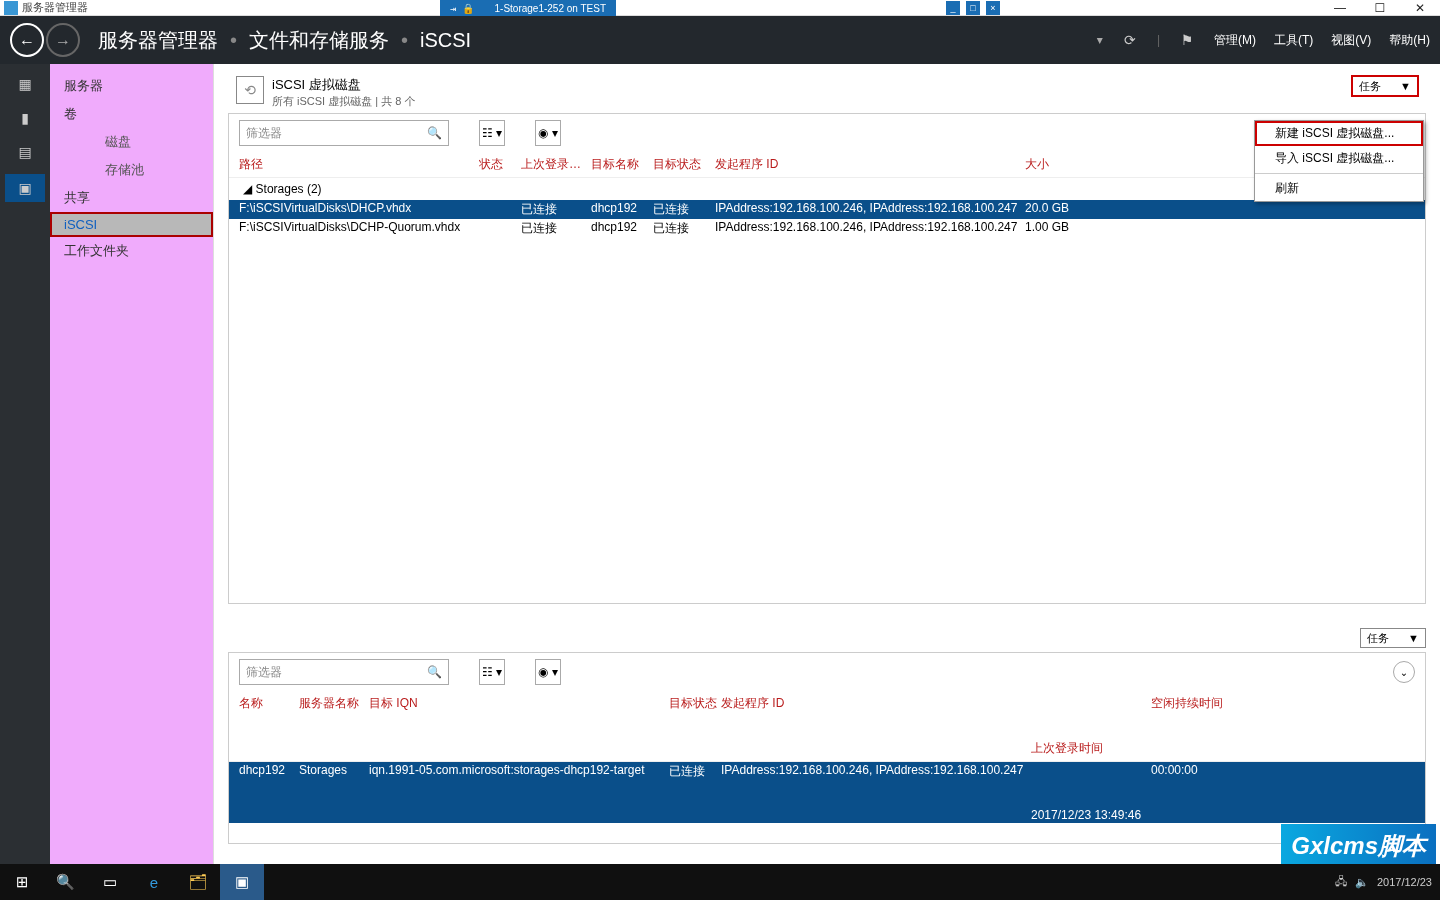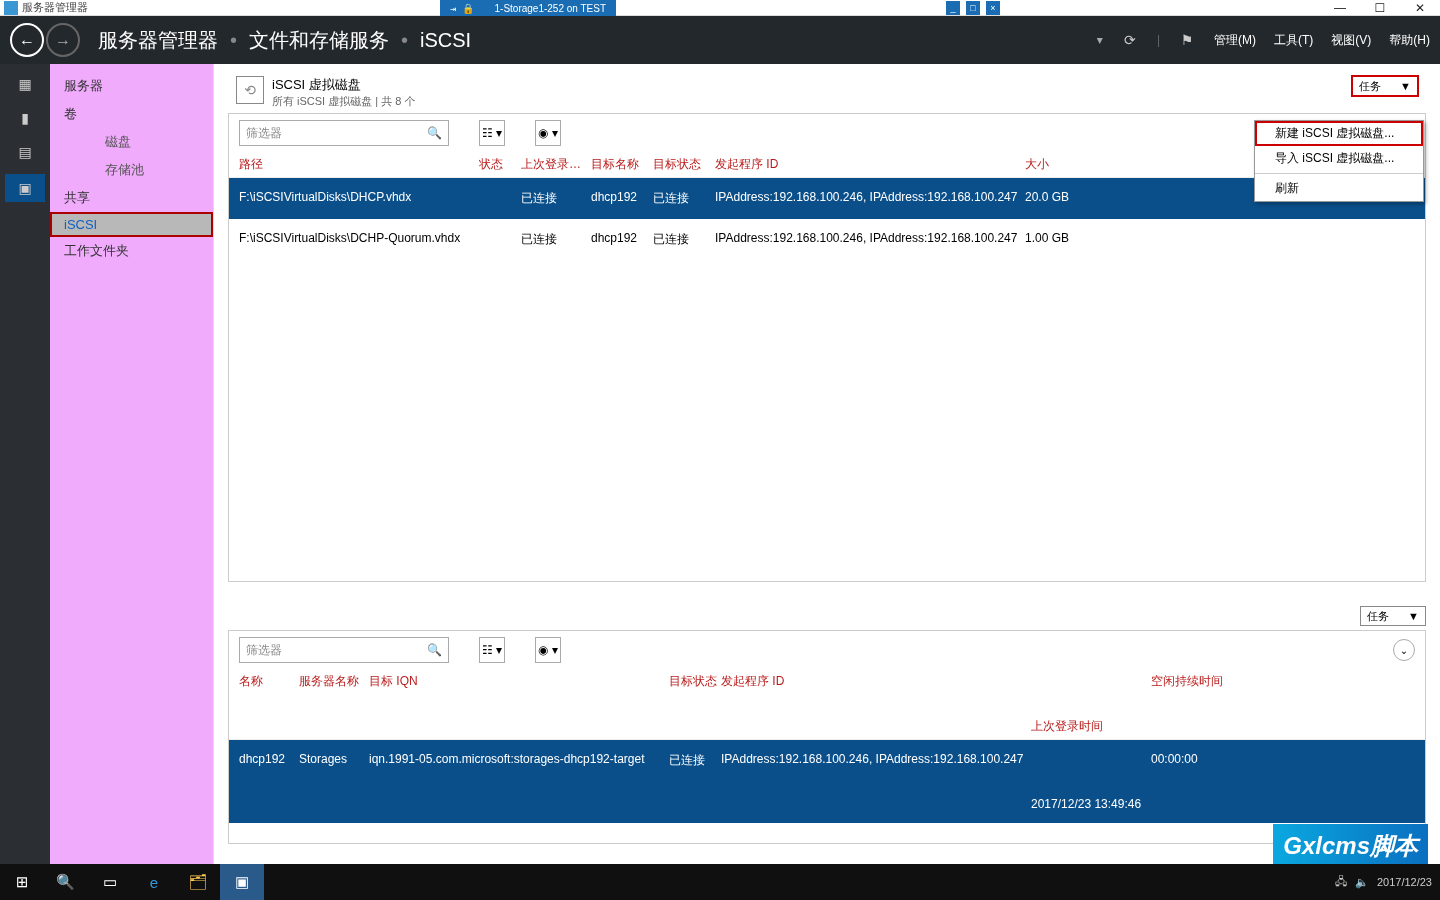--- a/index.html
+++ b/index.html
@@ -41,27 +41,27 @@
 .dropdown .mi.hl { outline:2px solid #c00; outline-offset:-2px; }
 .dropdown hr { border:none; border-top:1px solid #ccc; margin:2px 0; }
 .toolbar { display:flex; align-items:center; gap:30px; padding:6px 10px; }
 .filterbox { width:210px; height:26px; border:1px solid #aaa; display:flex; align-items:center; padding:0 6px; font-size:12px; color:#888; }
 .filterbox .mag { margin-left:auto; color:#555; }
 .tbtn { width:26px;height:26px;border:1px solid #aaa;display:flex;align-items:center;justify-content:center;font-size:12px;}
 .grid { font-size:12px; }
 .ghead { display:flex; padding:4px 10px; color:#b91c1c; border-bottom:1px solid #eee; }
 .ghead div,.grow div { overflow:hidden; text-overflow:ellipsis; white-space:nowrap; }
 .grouprow { padding:4px 14px; font-size:12px; }
-.grow { display:flex; padding:12px 10px; }
+.grow { display:flex; padding:1px 10px; }
 .grow.sel { background:#0a4f8a; color:#fff; }
 .c-path{width:240px;} .c-stat{width:42px;} .c-ds{width:70px;} .c-tn{width:62px;} .c-ts{width:62px;} .c-ini{width:310px;} .c-sz{width:60px;}
 .footnote { font-size:11px; color:#666; padding:6px 10px; border-top:1px solid #eee; }
 .expbtn{width:22px;height:22px;border:1px solid #aaa;border-radius:50%;display:flex;align-items:center;justify-content:center;font-size:10px;margin-left:auto;}
 .c2-n{width:60px;}.c2-s{width:70px;}.c2-iqn{width:300px;}.c2-ts{width:52px;}.c2-ini{width:310px;}.c2-ll{width:120px;margin-top:45px;}.c2-idle{width:80px;}
-.watermark{position:absolute;right:12px;bottom:32px;font-size:24px;font-weight:bold;color:#fff;background:linear-gradient(90deg,#0aa8e0,#0a6fc0);padding:6px 10px;font-style:italic;}
+.watermark{position:absolute;right:4px;bottom:32px;font-size:24px;font-weight:bold;color:#fff;background:linear-gradient(90deg,#0aa8e0,#0a6fc0);padding:6px 10px;font-style:italic;}
 .taskbar { position:absolute; left:0; bottom:0; width:1440px; height:36px; background:#101010; display:flex; align-items:center; }
 .taskbar .tb { width:44px; height:36px; display:flex; align-items:center; justify-content:center; color:#fff; font-size:15px; }
 .taskbar .tb.active { background:#2a5a8a; }
 .taskbar .tray { margin-left:auto; display:flex; align-items:center; color:#ccc; font-size:11px; padding-right:8px; gap:8px;}
 </style>
 </head>
 <body>
 
 <div class="topbar">
   <div class="appico"></div>
@@ -149,20 +149,21 @@
         <div class="grid">
           <div class="ghead">
             <div class="c-path">路径</div>
             <div class="c-stat">状态</div>
             <div class="c-ds">上次登录时间</div>
             <div class="c-tn">目标名称</div>
             <div class="c-ts">目标状态</div>
             <div class="c-ini">发起程序 ID</div>
             <div class="c-sz">大小</div>
           </div>
+          <div class="grouprow">◢ <span>Storages (2)</span></div>
           <div class="grow sel">
             <div class="c-path">F:\iSCSIVirtualDisks\DHCP.vhdx</div>
             <div class="c-stat"></div>
             <div class="c-ds">已连接</div>
             <div class="c-tn">dhcp192</div>
             <div class="c-ts">已连接</div>
             <div class="c-ini">IPAddress:192.168.100.246, IPAddress:192.168.100.247</div>
             <div class="c-sz">20.0 GB</div>
           </div>
           <div class="grow">

